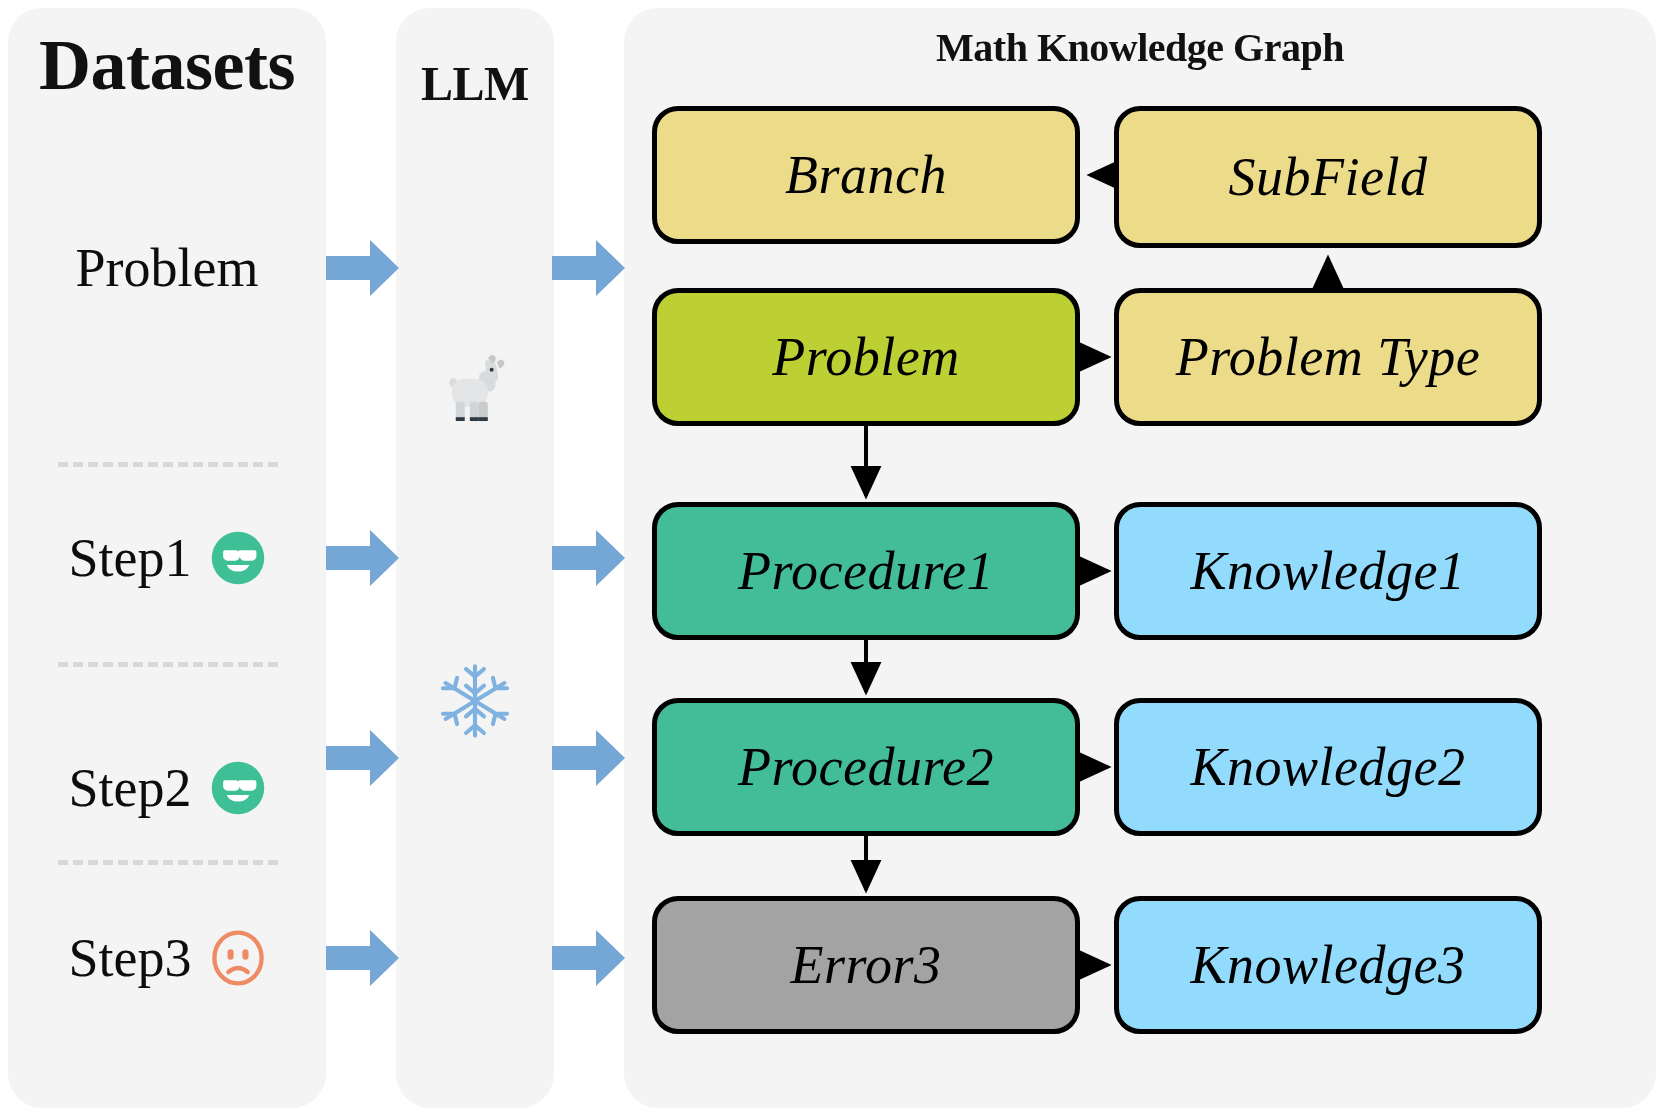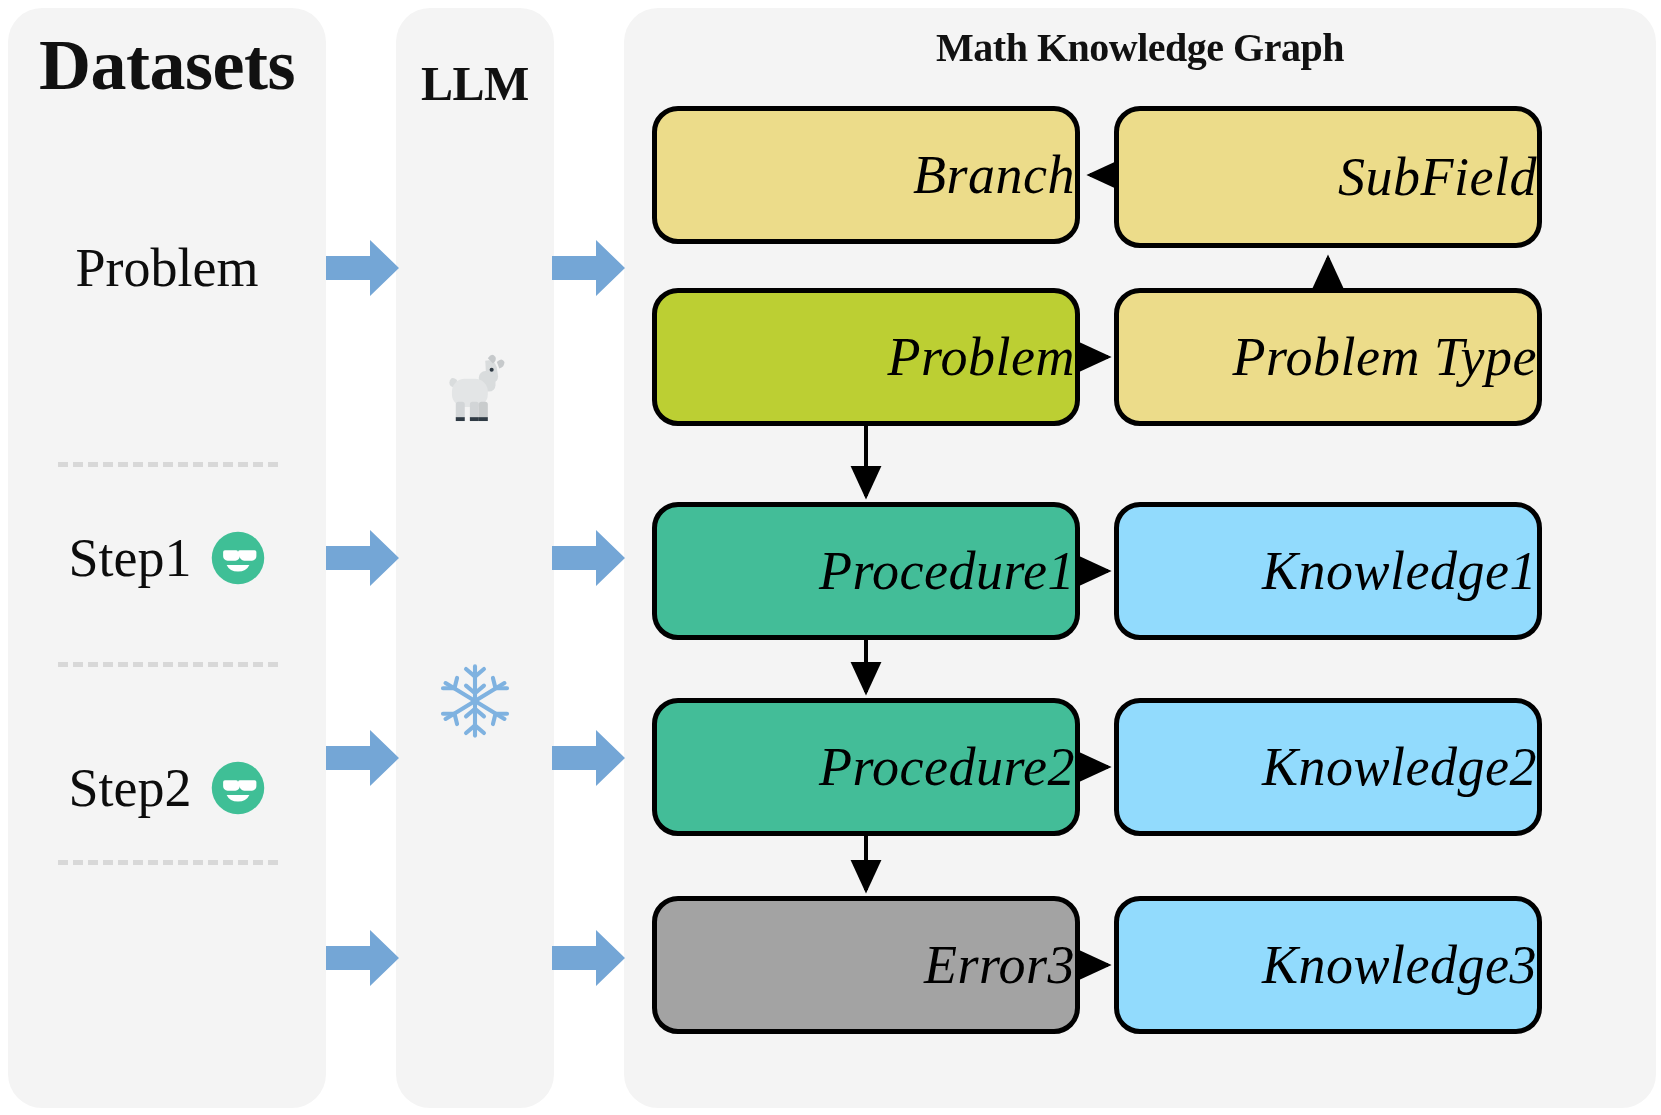--- a/index.html
+++ b/index.html
@@ -104,21 +104,21 @@
   #arr-a3 { left: 326px; top: 928px; }
   #arr-b3 { left: 552px; top: 928px; }
 
   
   .node {
     position: absolute;
     border: 5px solid #000000;
     border-radius: 26px;
     display: flex;
     align-items: center;
-    justify-content: flex-end;
+    justify-content: center;
     box-sizing: border-box;
   }
   .node-label {
     font-style: italic;
     font-size: 54px;
     color: #000000;
     white-space: nowrap;
     letter-spacing: 0.5px;
   }
 
@@ -172,20 +172,29 @@
 
   <div class="ds-row" id="ds-row-2">
     <span class="ds-label">Step2</span>
     <svg class="ds-emoji" viewBox="0 0 64 64">
       <circle cx="32" cy="32" r="30" fill="#3fbf96"></circle>
       <path d="M13 23 h17 a2 2 0 0 1 2 2 a2 2 0 0 1 2 -2 h17 a2 2 0 0 1 2 2 v5 a5 5 0 0 1 -5 5 h-9 a5 5 0 0 1 -5 -5 a5 5 0 0 1 -5 5 h-9 a5 5 0 0 1 -5 -5 v-5 a2 2 0 0 1 2 -2 z" fill="#ffffff"></path>
       <path d="M19 40 a14 12 0 0 0 26 0 z" fill="#ffffff"></path>
     </svg>
   </div>
 
+  <div class="ds-row" id="ds-row-3">
+    <span class="ds-label">Step3</span>
+    <svg class="ds-emoji" viewBox="0 0 64 64">
+      <ellipse cx="32" cy="32" rx="27" ry="29" fill="none" stroke="#ef8b64" stroke-width="5"></ellipse>
+      <rect x="20" y="22" width="7" height="12" rx="3.5" fill="#ef8b64"></rect>
+      <rect x="37" y="22" width="7" height="12" rx="3.5" fill="#ef8b64"></rect>
+      <path d="M21 48 q11 -9 22 0" fill="none" stroke="#ef8b64" stroke-width="5" stroke-linecap="round"></path>
+    </svg>
+  </div>
 
   <div class="ds-sep" id="ds-sep-0"></div>
   <div class="ds-sep" id="ds-sep-1"></div>
   <div class="ds-sep" id="ds-sep-2"></div>
 
   <svg class="llm-icon" id="llm-icon-llama" viewBox="0 0 64 64">
     <path d="M40 10 q7 -2 9 5 l1 7 q0 4 -4 5 l-5 1 z" fill="#d9dcdd"></path>
     <path d="M42 8 q3 -5 6 -1 q1 3 -2 5 z" fill="#c6c9cb"></path>
     <path d="M49 11 q4 -4 6 0 q0 4 -4 5 z" fill="#c6c9cb"></path>
     <rect x="35" y="18" width="13" height="16" rx="5" fill="#d9dcdd"></rect>

